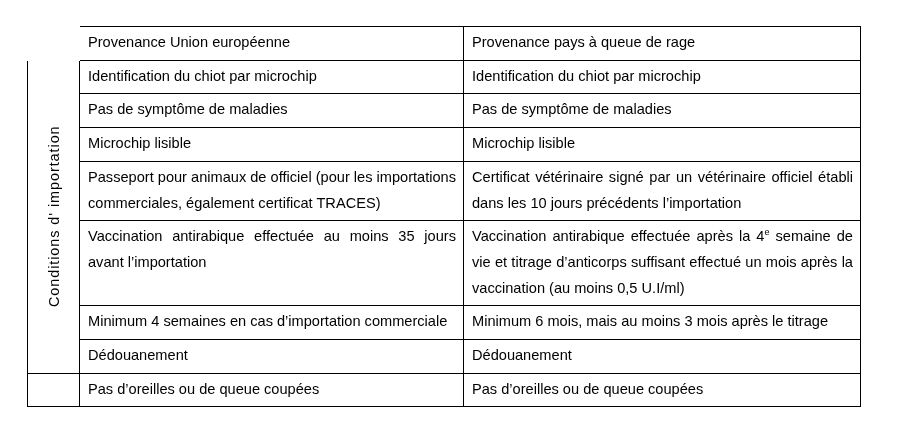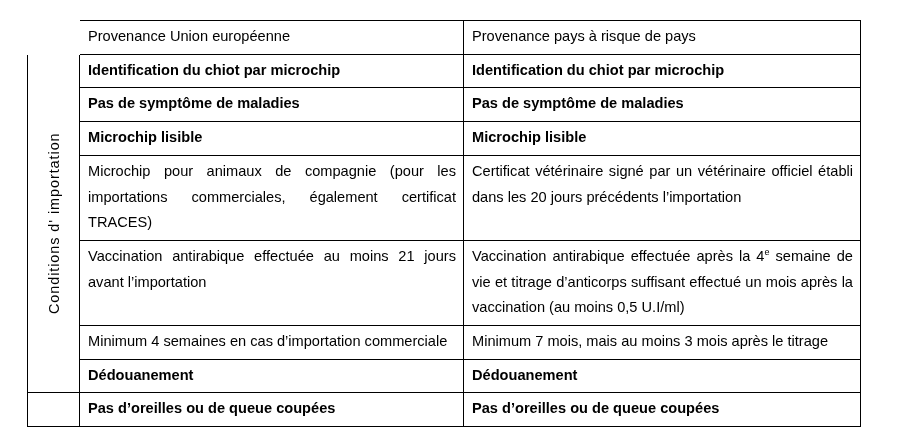--- a/index.html
+++ b/index.html
@@ -21,21 +21,21 @@
     position: relative;
     width: 913px;
     height: 430px;
     background: #ffffff;
   }
 
   
   .cond-table {
     position: absolute;
     left: 27px;
-    top: 20px;
+    top: 26px;
     width: 833px;
     border-collapse: collapse;
     table-layout: fixed;
     padding-left: 33px;
   }
 
   .cond-table td {
     border: 1px solid #000000;
     padding: 0;
     vertical-align: top;
@@ -98,42 +98,42 @@
   .cell-p.single {
     text-align: left;
   }
   .cell-p sup {
     font-size: 0.62em;
     vertical-align: super;
     line-height: 0;
   }
 
   
-  tr.r-short td.txt { height: 18px; font-weight: bold; }
+  tr.r-short td.txt { height: 18px; }
 </style>
 </head>
 <body>
 
 <div class="page">
 
   <table class="cond-table">
     <colgroup>
       <col class="c-label">
       <col class="c-eu">
       <col class="c-risk">
     </colgroup>
     <tbody>
 
       <tr>
         <td class="blank-cell"></td>
         <td class="txt">
           <p class="cell-p single">Provenance Union européenne</p>
         </td>
         <td class="txt">
-          <p class="cell-p single">Provenance pays à risque de pays</p>
+          <p class="cell-p single">Provenance pays à queue de rage</p>
         </td>
       </tr>
 
       <tr class="r-short">
         <td class="label-cell" rowspan="7">
           <span class="vtext-wrap">
             <span class="vtext">Conditions d'  importation</span>
           </span>
         </td>
         <td class="txt">
@@ -157,42 +157,42 @@
         <td class="txt">
           <p class="cell-p single">Microchip lisible</p>
         </td>
         <td class="txt">
           <p class="cell-p single">Microchip lisible</p>
         </td>
       </tr>
 
       <tr>
         <td class="txt">
-          <p class="cell-p">Microchip pour animaux de compagnie (pour les importations commerciales, également certificat TRACES)</p>
-        </td>
-        <td class="txt">
-          <p class="cell-p">Certificat vétérinaire signé par un vétérinaire officiel établi dans les 20 jours précédents l’importation</p>
-        </td>
-      </tr>
-
-      <tr>
-        <td class="txt">
-          <p class="cell-p">Vaccination antirabique effectuée au moins 21 jours avant l’importation</p>
+          <p class="cell-p">Passeport pour animaux de officiel (pour les importations commerciales, également certificat TRACES)</p>
+        </td>
+        <td class="txt">
+          <p class="cell-p">Certificat vétérinaire signé par un vétérinaire officiel établi dans les 10 jours précédents l’importation</p>
+        </td>
+      </tr>
+
+      <tr>
+        <td class="txt">
+          <p class="cell-p">Vaccination antirabique effectuée au moins 35 jours avant l’importation</p>
         </td>
         <td class="txt">
           <p class="cell-p"><span>Vaccination antirabique effectuée après la 4</span><sup>e</sup><span> semaine de vie et titrage d’anticorps suffisant effectué un mois après la vaccination (au moins 0,5 U.I/ml)</span></p>
         </td>
       </tr>
 
       <tr>
         <td class="txt">
           <p class="cell-p">Minimum 4 semaines en cas d’importation commerciale</p>
         </td>
         <td class="txt">
-          <p class="cell-p">Minimum 7 mois, mais au moins 3 mois après le titrage</p>
+          <p class="cell-p">Minimum 6 mois, mais au moins 3 mois après le titrage</p>
         </td>
       </tr>
 
       <tr class="r-short">
         <td class="txt">
           <p class="cell-p single">Dédouanement</p>
         </td>
         <td class="txt">
           <p class="cell-p single">Dédouanement</p>
         </td>

